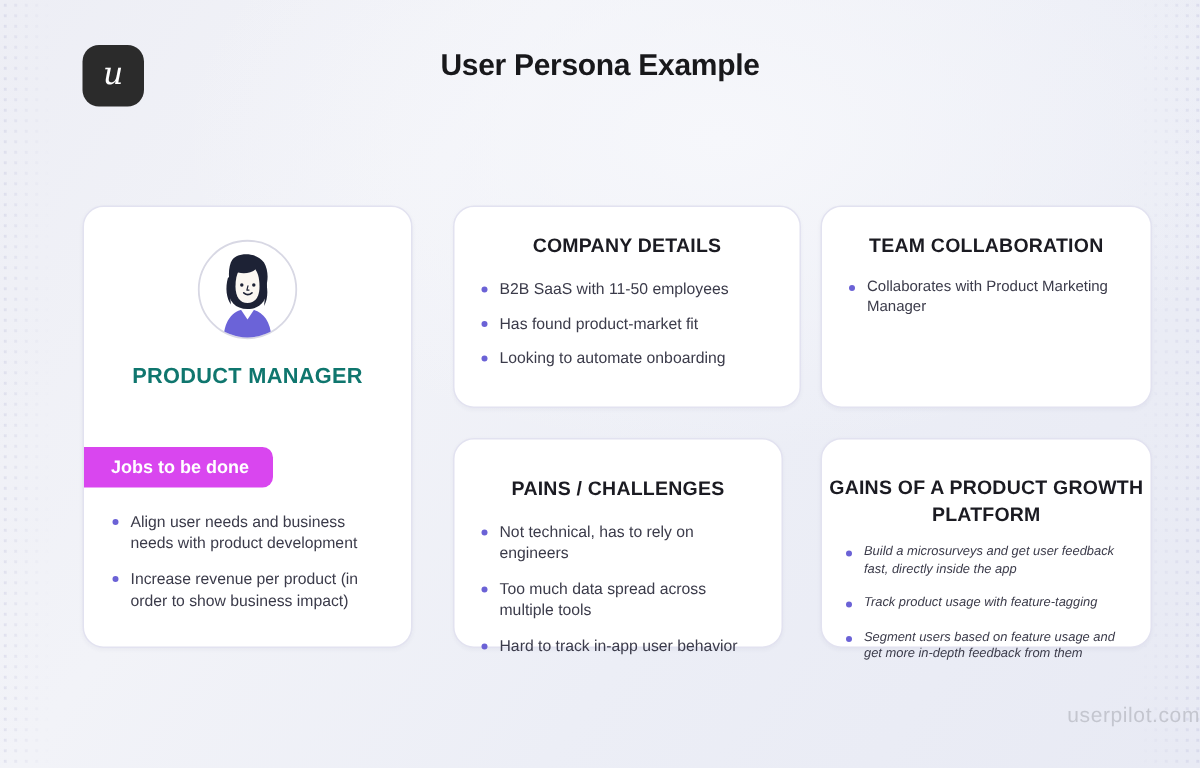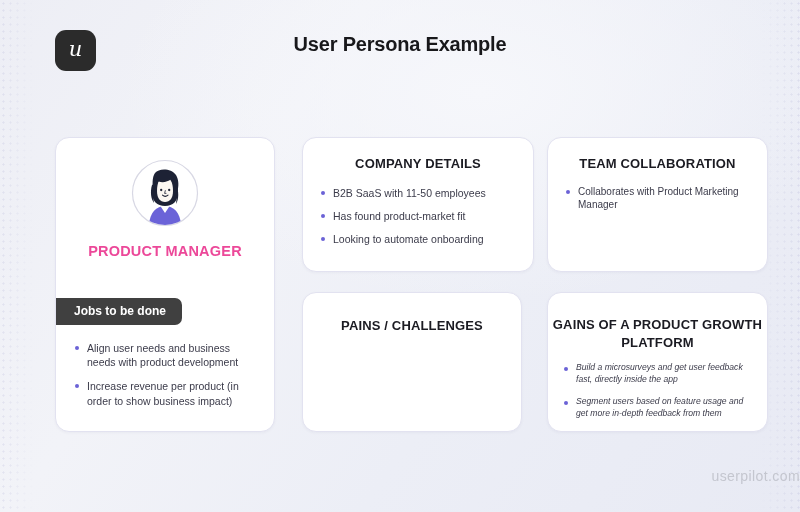--- a/index.html
+++ b/index.html
@@ -128,29 +128,29 @@
   
   .avatar-wrap {
     margin: 21px auto 0;
     width: 68px; height: 68px;
   }
   .persona-role {
     margin-top: 16px;
     text-align: center;
     font-size: 14.5px;
     font-weight: 600;
-    color: #ec4899;
+    color: #0f766e;
     letter-spacing: 0.2px;
   }
   .jobs-badge {
     position: absolute;
     left: -2px;
     top: 160px;
     padding: 6px 16px 7px 20px;
-    background: #404040;
+    background: #d946ef;
     color: #ffffff;
     font-size: 12px;
     font-weight: 600;
     border-radius: 0 7px 7px 0;
   }
   .list-jobs {
     position: absolute;
     left: 18px; right: 14px;
     top: 203px;
     font-size: 10.5px;
@@ -226,25 +226,31 @@
 
   <div class="card card-team">
     <div class="card-title">TEAM COLLABORATION</div>
     <ul class="bullets list-team">
       <li>Collaborates with Product Marketing Manager</li>
     </ul>
   </div>
 
   <div class="card card-pains">
     <div class="card-title">PAINS / CHALLENGES</div>
+    <ul class="bullets list-pains">
+      <li>Not technical, has to rely on engineers</li>
+      <li>Too much data spread across multiple tools</li>
+      <li>Hard to track in-app user behavior</li>
+    </ul>
   </div>
 
   <div class="card card-gains">
     <div class="card-title">GAINS OF A PRODUCT GROWTH PLATFORM</div>
     <ul class="bullets list-gains">
       <li>Build a microsurveys and get user feedback fast, directly inside the app</li>
+      <li>Track product usage with feature-tagging</li>
       <li>Segment users based on feature usage and get more in-depth feedback from them</li>
     </ul>
   </div>
 
   <div class="footer">userpilot.com</div>
 
 </div>
 
 </body></html>

